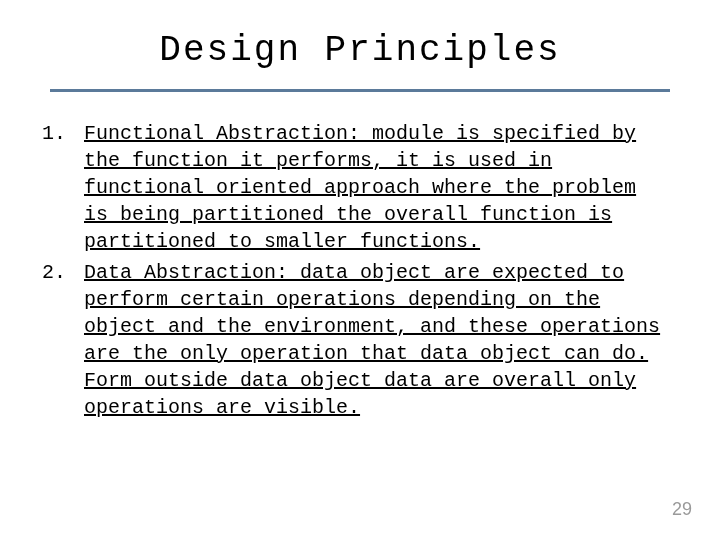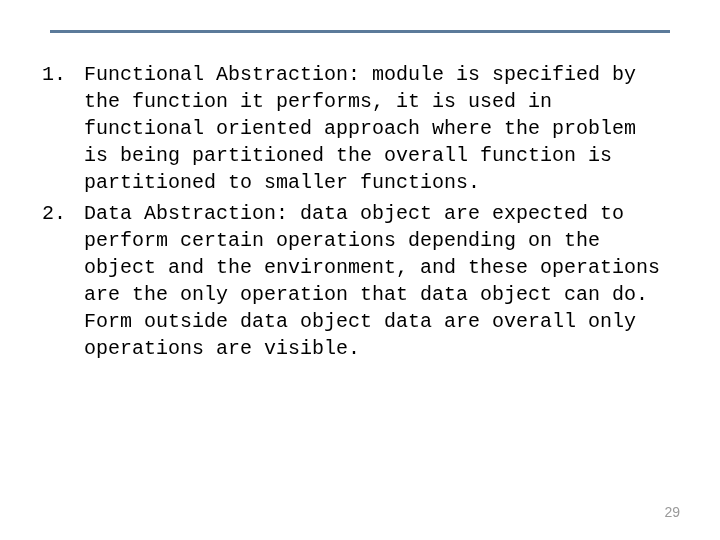--- a/index.html
+++ b/index.html
@@ -37,33 +37,35 @@
     .list {
       list-style: decimal;
       padding-left: 28px;
       font-size: 20px;
       line-height: 1.35;
       color: #000;
     }
     .list li {
       margin-bottom: 4px;
       padding-left: 6px;
+      text-decoration: underline;
     }
     .page-number {
       position: absolute;
       bottom: 20px;
-      right: 40px;
-      font-size: 14px;
+      right: 28px;
+      font-size: 18px;
       color: #9a9a9a;
       font-family: Arial, sans-serif;
     }
   </style>
 </head>
 <body>
 
 <div class="slide">
+  <h1 class="title">Design Principles</h1>
   <hr class="divider">
   <ol class="list">
     <li>Functional Abstraction: module is specified by the function it performs, it is used in functional oriented approach where the problem is being partitioned the overall function is partitioned to smaller functions.</li>
     <li>Data Abstraction: data object are expected to perform certain operations depending on the object and the environment, and these operations are the only operation that data object can do. Form outside data object data are overall only operations are visible.</li>
   </ol>
   <div class="page-number">29</div>
 </div>
 
 </body></html>

